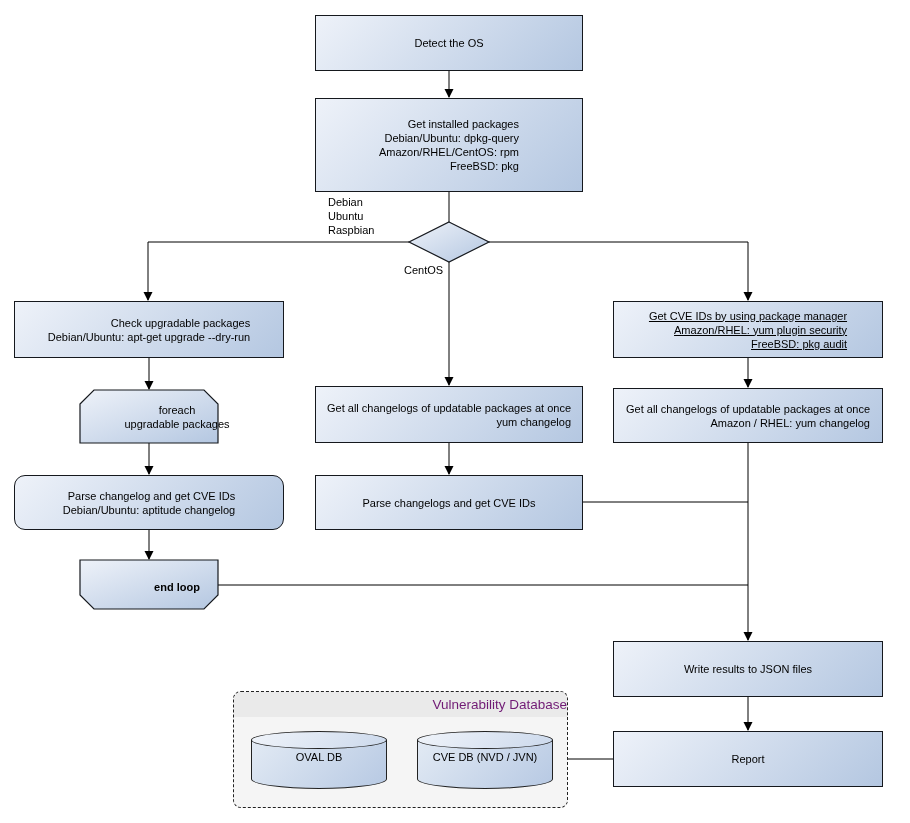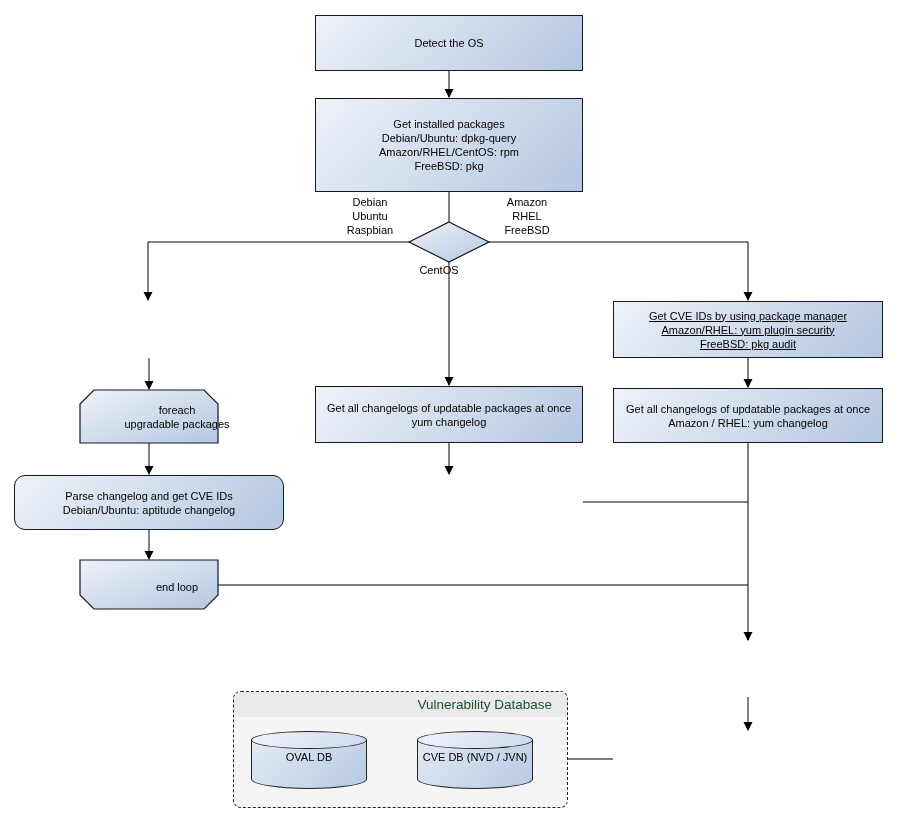--- a/index.html
+++ b/index.html
@@ -6,60 +6,60 @@
   #canvas{
     position:relative;width:910px;height:823px;background:#ffffff;
     font-family:"Liberation Sans", sans-serif;color:#000;overflow:hidden;
   }
   #wires{position:absolute;left:0;top:0;z-index:1;}
   .node{
     position:absolute;z-index:2;box-sizing:border-box;
     background:linear-gradient(135deg,#eef2f9 0%,#b4c7e1 100%);
     border:1px solid #15181d;
     display:flex;align-items:center;justify-content:center;
-    text-align:center;font-size:11px;line-height:14px;white-space:pre-line;
+    text-align:right;font-size:11px;line-height:14px;white-space:pre-line;
   }
   .shape-label{
     position:absolute;z-index:3;display:flex;align-items:center;justify-content:center;
     text-align:center;font-size:11px;line-height:14px;white-space:pre-line;margin-left:28px;
   }
   .edge-label{
-    position:absolute;z-index:2;text-align:center;
+    position:absolute;z-index:2;text-align:left;
     font-size:11px;line-height:14px;white-space:pre-line;
   }
   
   #n-detect      {left:315px;top:15px; width:268px;height:56px;}
   #n-installed   {left:315px;top:98px; width:268px;height:94px;}
   #n-checkupg    {left:14px; top:301px;width:270px;height:57px;}
   #n-parsedeb    {left:14px; top:475px;width:270px;height:55px;border-radius:11px;}
   #n-chlogmid    {left:315px;top:386px;width:268px;height:57px;}
   #n-parsemid    {left:315px;top:475px;width:268px;height:55px;}
   #n-cveids      {left:613px;top:301px;width:270px;height:57px;text-decoration:underline;}
   #n-chlogright  {left:613px;top:388px;width:270px;height:55px;}
   #n-write       {left:613px;top:641px;width:270px;height:56px;}
   #n-report      {left:613px;top:731px;width:270px;height:56px;}
   #lbl-foreach   {left:80px;top:390px;width:138px;height:53px;}
-  #lbl-endloop   {left:80px;top:560px;width:138px;height:53px;}
+  #lbl-endloop   {left:80px;top:560px;width:138px;height:53px;font-weight:bold;}
   #lbl-left      {left:328px;top:195px;width:84px;}
   #lbl-right     {left:485px;top:195px;width:84px;}
   #lbl-centos    {left:404px;top:263px;width:70px;}
   
   #vulndb{
     position:absolute;z-index:2;left:233px;top:691px;width:335px;height:117px;
     box-sizing:border-box;border:1.5px dashed #222;border-radius:8px;
     background:#f5f5f5;
   }
   #vulndb-header{
     position:absolute;left:0;top:0;right:0;height:25px;
     background:#eaeaea;border-radius:7px 7px 0 0;
     display:flex;align-items:center;justify-content:flex-end;
-    font-size:13.5px;color:#14532d;padding-right:15px;box-sizing:border-box;
+    font-size:13.5px;color:#701a75;padding-right:0;box-sizing:border-box;
   }
   
-  .cyl{position:absolute;z-index:3;width:116px;height:58px;}
+  .cyl{position:absolute;z-index:3;width:136px;height:58px;}
   #cyl-oval{left:251px;top:731px;}
   #cyl-cve {left:417px;top:731px;border-radius:17px;}
   .cyl-top{
     position:absolute;left:0;top:0;width:100%;height:18px;box-sizing:border-box;
     background:linear-gradient(135deg,#f0f4fa,#ccd9ec);
     border:1px solid #222;border-radius:50%;z-index:2;
   }
   .cyl-body{
     position:absolute;left:0;top:9px;width:100%;height:49px;box-sizing:border-box;
     background:linear-gradient(135deg,#e2eaf4,#b7c9e3);
@@ -124,48 +124,50 @@
     <polygon points="80,560 218,560 218,595 204,609 94,609 80,595" fill="url(#boxgrad)" stroke="#15181d" stroke-width="1.2"></polygon>
   </svg>
 
   <div class="node" id="n-detect">Detect the OS</div>
 
   <div class="node" id="n-installed">Get installed packages
 Debian/Ubuntu: dpkg-query
 Amazon/RHEL/CentOS: rpm
 FreeBSD: pkg</div>
 
+  <div class="node" id="n-checkupg">Check upgradable packages
+Debian/Ubuntu: apt-get upgrade --dry-run</div>
 
   <div class="shape-label" id="lbl-foreach">foreach
 upgradable  packages</div>
 
   <div class="node" id="n-parsedeb">Parse changelog and get  CVE IDs
 Debian/Ubuntu: aptitude changelog</div>
 
   <div class="shape-label" id="lbl-endloop">end loop</div>
 
   <div class="node" id="n-chlogmid">Get all changelogs of updatable packages at once
 yum changelog</div>
 
+  <div class="node" id="n-parsemid">Parse changelogs and get CVE IDs</div>
 
   <div class="node" id="n-cveids">Get CVE IDs by using package manager
 Amazon/RHEL: yum plugin security
 FreeBSD: pkg audit</div>
 
   <div class="node" id="n-chlogright">Get all changelogs of updatable packages at once
 Amazon / RHEL: yum changelog</div>
 
+  <div class="node" id="n-write">Write results to JSON files</div>
 
+  <div class="node" id="n-report">Report</div>
 
   <div class="edge-label" id="lbl-left">Debian
 Ubuntu
 Raspbian</div>
-  <div class="edge-label" id="lbl-right">Amazon
-RHEL
-FreeBSD</div>
   <div class="edge-label" id="lbl-centos">CentOS</div>
 
   <div id="vulndb">
     <div id="vulndb-header">Vulnerability Database</div>
   </div>
 
   <div class="cyl" id="cyl-oval">
     <div class="cyl-top"></div>
     <div class="cyl-body"></div>
     <div class="cyl-label">OVAL DB</div>

